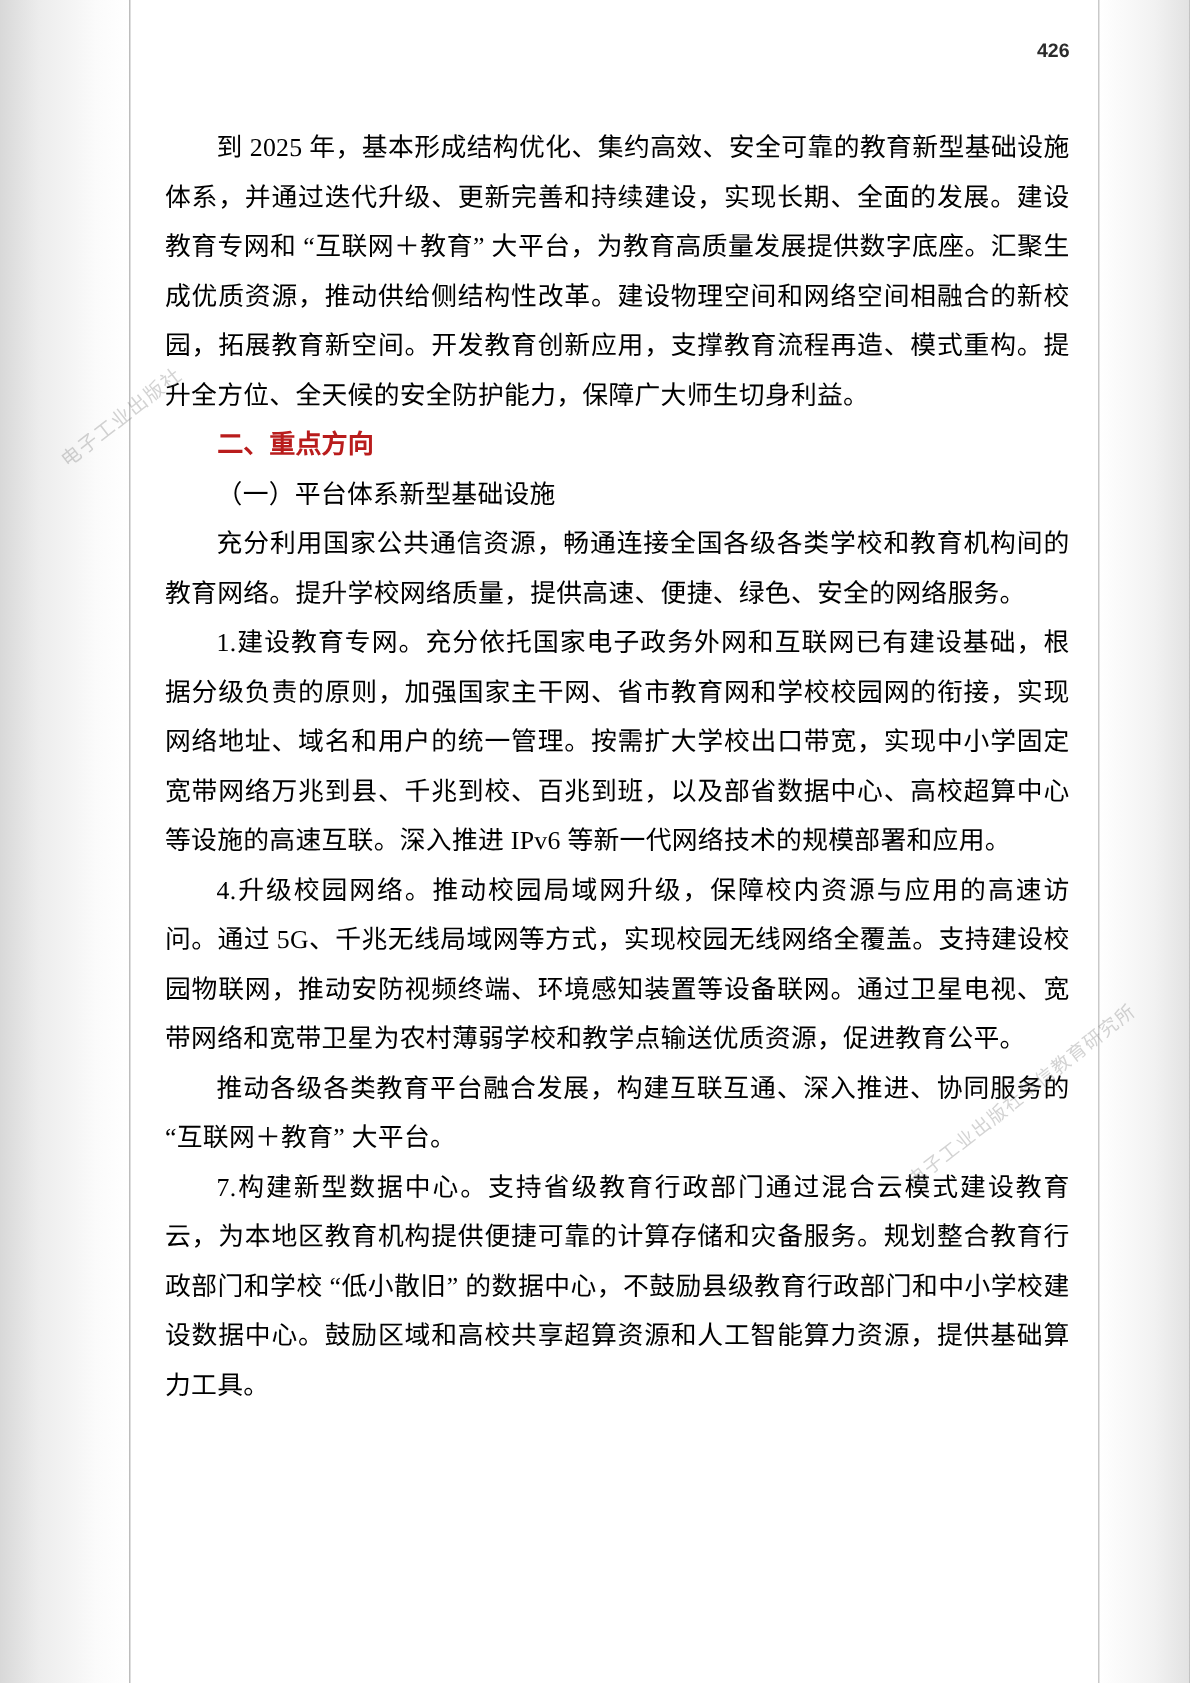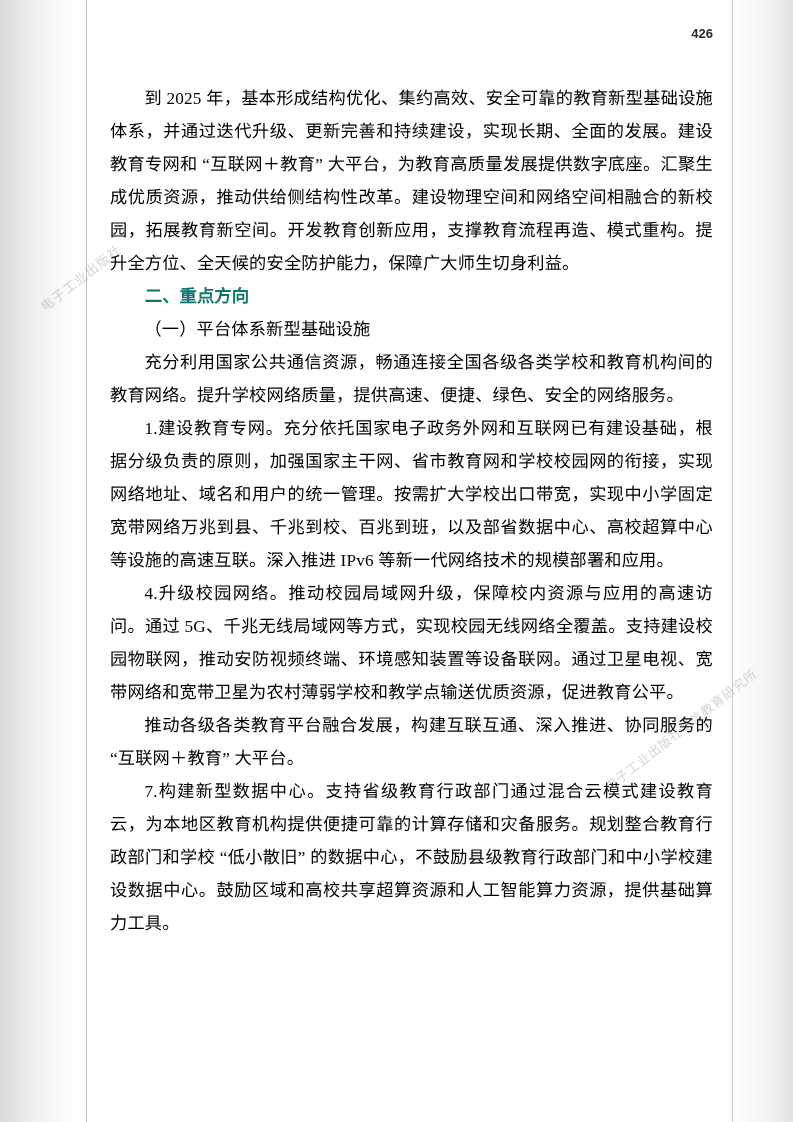--- a/index.html
+++ b/index.html
@@ -76,21 +76,21 @@
   }
   p.indent2 { text-indent: 2em; }
 
   h2.heading {
     margin: 0;
     font-size: 17.4px;
     line-height: 33px;
     font-weight: bold;
     text-indent: 2em;
     font-family: "Liberation Sans", "DejaVu Sans", sans-serif;
-    color: #0f766e;
+    color: #b91c1c;
   }
 
   
   .watermark {
     position: absolute;
     font-family: "Liberation Sans", sans-serif;
     font-size: 13px;
     color: rgba(120,120,120,0.33);
     white-space: nowrap;
     transform: rotate(-38deg);

